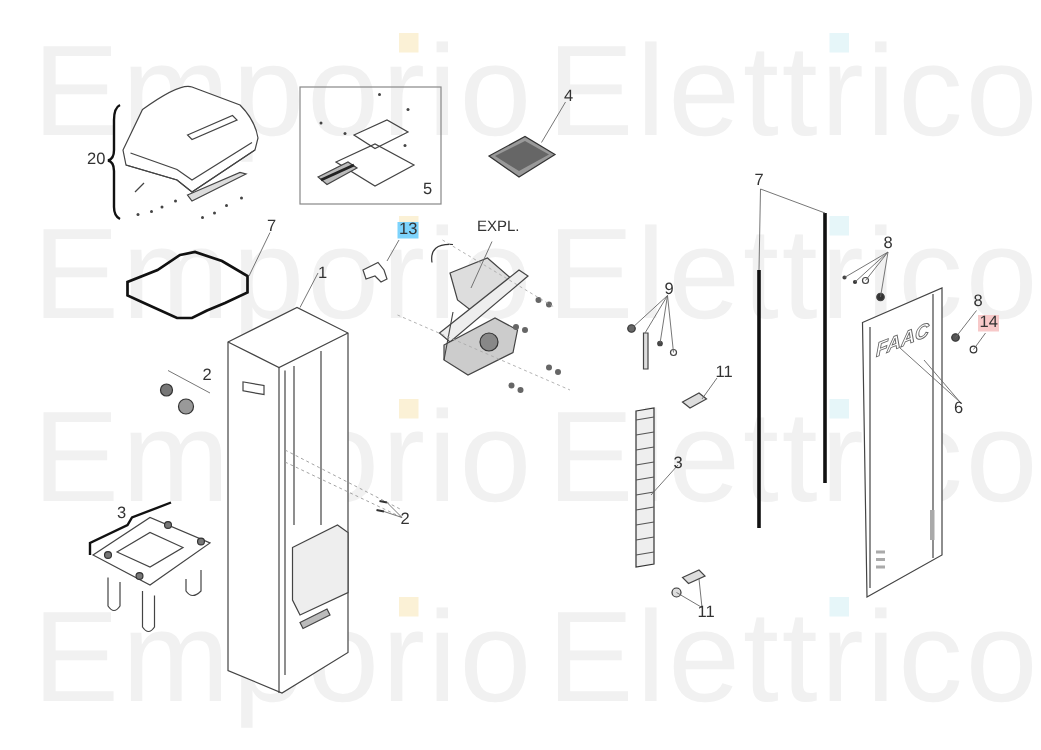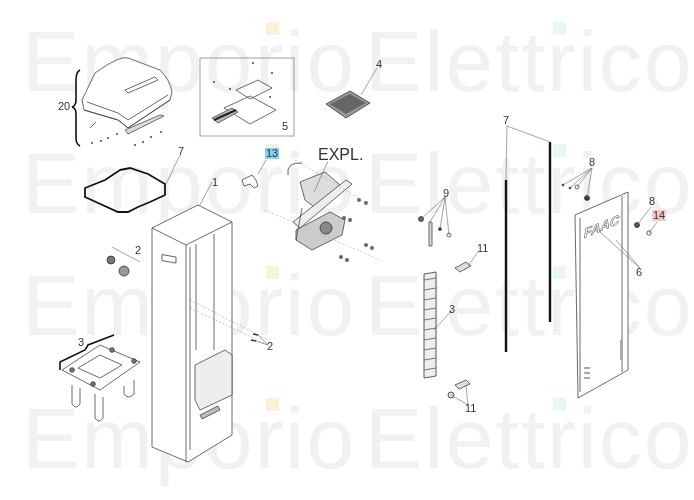--- a/index.html
+++ b/index.html
@@ -209,21 +209,21 @@
     <path d="M649,233 L657,222" stroke="#666" stroke-width="0.6"></path>
   </g>
 </svg>
 
 <span class="lbl" style="left:376px;top:59px;">4</span>
 <span class="lbl" style="left:282px;top:121px;">5</span>
 <span class="lbl" style="left:58px;top:101px;">20</span>
 <span class="lbl" style="left:178px;top:146px;">7</span>
 <span class="lbl" style="left:212px;top:177px;">1</span>
 <span class="lbl hl-yellow" style="left:265px;top:148px;">13</span>
-<span class="lbl" style="left:318px;top:147px;font-size:16px;">EXPL.</span>
+<span class="lbl" style="left:318px;top:147px;font-size:10px;">EXPL.</span>
 <span class="lbl" style="left:135px;top:245px;">2</span>
 <span class="lbl" style="left:267px;top:341px;">2</span>
 <span class="lbl" style="left:78px;top:337px;">3</span>
 <span class="lbl" style="left:503px;top:115px;">7</span>
 <span class="lbl" style="left:589px;top:157px;">8</span>
 <span class="lbl" style="left:649px;top:196px;">8</span>
 <span class="lbl hl-red" style="left:652px;top:210px;">14</span>
 <span class="lbl" style="left:636px;top:267px;">6</span>
 <span class="lbl" style="left:443px;top:188px;">9</span>
 <span class="lbl" style="left:477px;top:243px;">11</span>

